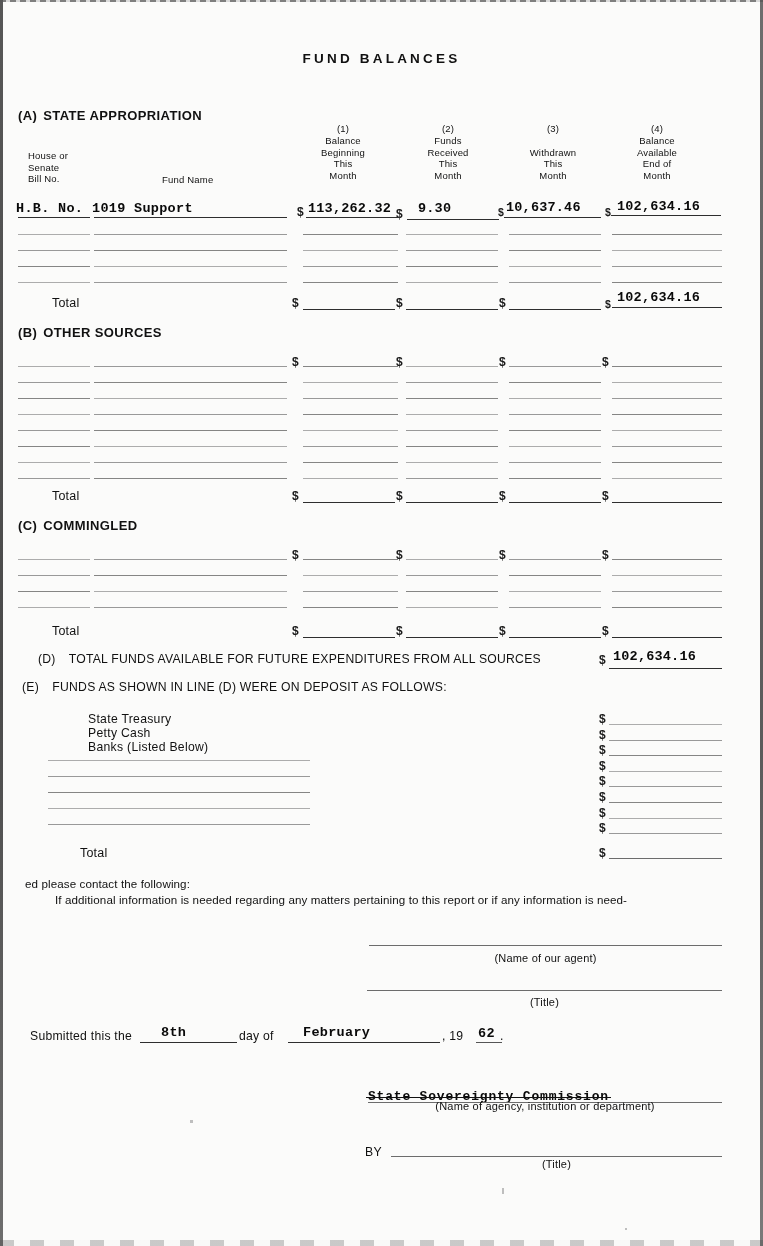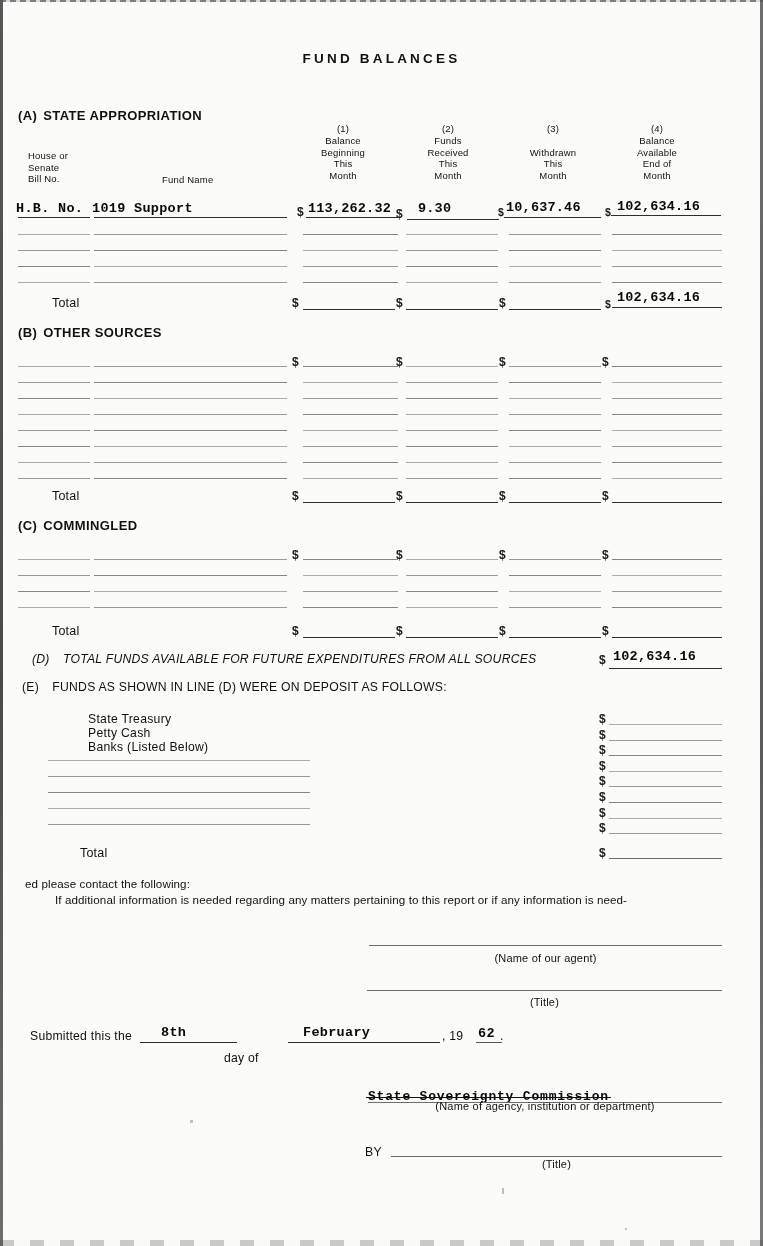--- a/index.html
+++ b/index.html
@@ -368,21 +368,21 @@
   <div class="total-label" style="left:52px;top:624px;">Total</div>
   <div class="dollar" style="left:292px;top:624px;">$</div>
   <div class="rule" style="left:303px;top:637px;width:92px;"></div>
   <div class="dollar" style="left:396px;top:624px;">$</div>
   <div class="rule" style="left:406px;top:637px;width:92px;"></div>
   <div class="dollar" style="left:499px;top:624px;">$</div>
   <div class="rule" style="left:509px;top:637px;width:92px;"></div>
   <div class="dollar" style="left:602px;top:624px;">$</div>
   <div class="rule" style="left:612px;top:637px;width:110px;"></div>
 
-  <div class="line-text" style="left:32px;top:652px;font-style:italic;">
+  <div class="line-text" style="left:38px;top:652px;">
     <span>(D)</span>
     <span style="display:inline-block;width:6px"></span>
     <span>TOTAL FUNDS AVAILABLE FOR FUTURE EXPENDITURES FROM ALL SOURCES</span>
   </div>
   <div class="dollar" style="left:599px;top:653px;">$</div>
   <div class="typed num" style="left:613px;top:649px;">102,634.16</div>
   <div class="rule" style="left:609px;top:668px;width:113px;"></div>
 
   <div class="line-text" style="left:22px;top:680px;">
     <span>(E)</span>
@@ -431,21 +431,21 @@
 
   <div class="rule faint" style="left:369px;top:945px;width:353px;"></div>
   <div class="cap-text" style="left:369px;top:952px;width:353px;">(Name of our agent)</div>
 
   <div class="rule faint" style="left:367px;top:990px;width:355px;"></div>
   <div class="cap-text" style="left:367px;top:996px;width:355px;">(Title)</div>
 
   <div class="line-text" style="left:30px;top:1029px;">Submitted this the</div>
   <div class="typed" style="left:161px;top:1025px;">8th</div>
   <div class="rule" style="left:140px;top:1042px;width:97px;"></div>
-  <div class="line-text" style="left:224px;top:1029px;margin-top:22px;">day of</div>
+  <div class="line-text" style="left:239px;top:1029px;">day of</div>
   <div class="typed" style="left:303px;top:1025px;">February</div>
   <div class="rule" style="left:288px;top:1042px;width:152px;"></div>
   <div class="line-text" style="left:442px;top:1029px;">, 19</div>
   <div class="typed" style="left:478px;top:1026px;">62</div>
   <div class="line-text" style="left:500px;top:1029px;">.</div>
   <div class="rule thin" style="left:476px;top:1042px;width:26px;"></div>
 
   <div class="strike-name" style="left:368px;top:1089px;">State Sovereignty Commission</div>
   <div class="rule faint" style="left:368px;top:1102px;width:354px;"></div>
   <div class="cap-text" style="left:368px;top:1100px;width:354px;">(Name of agency, institution or department)</div>

